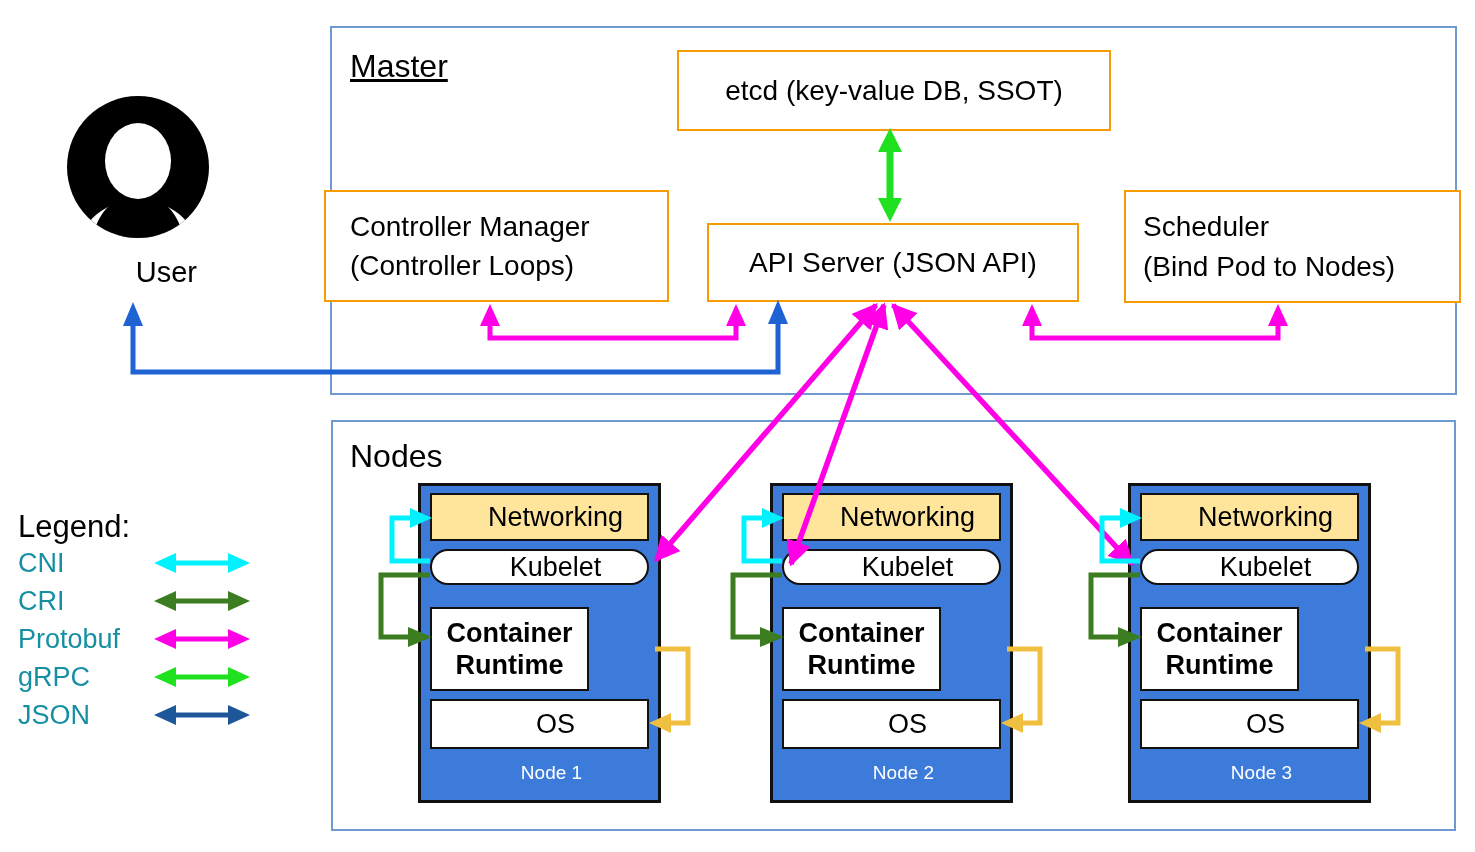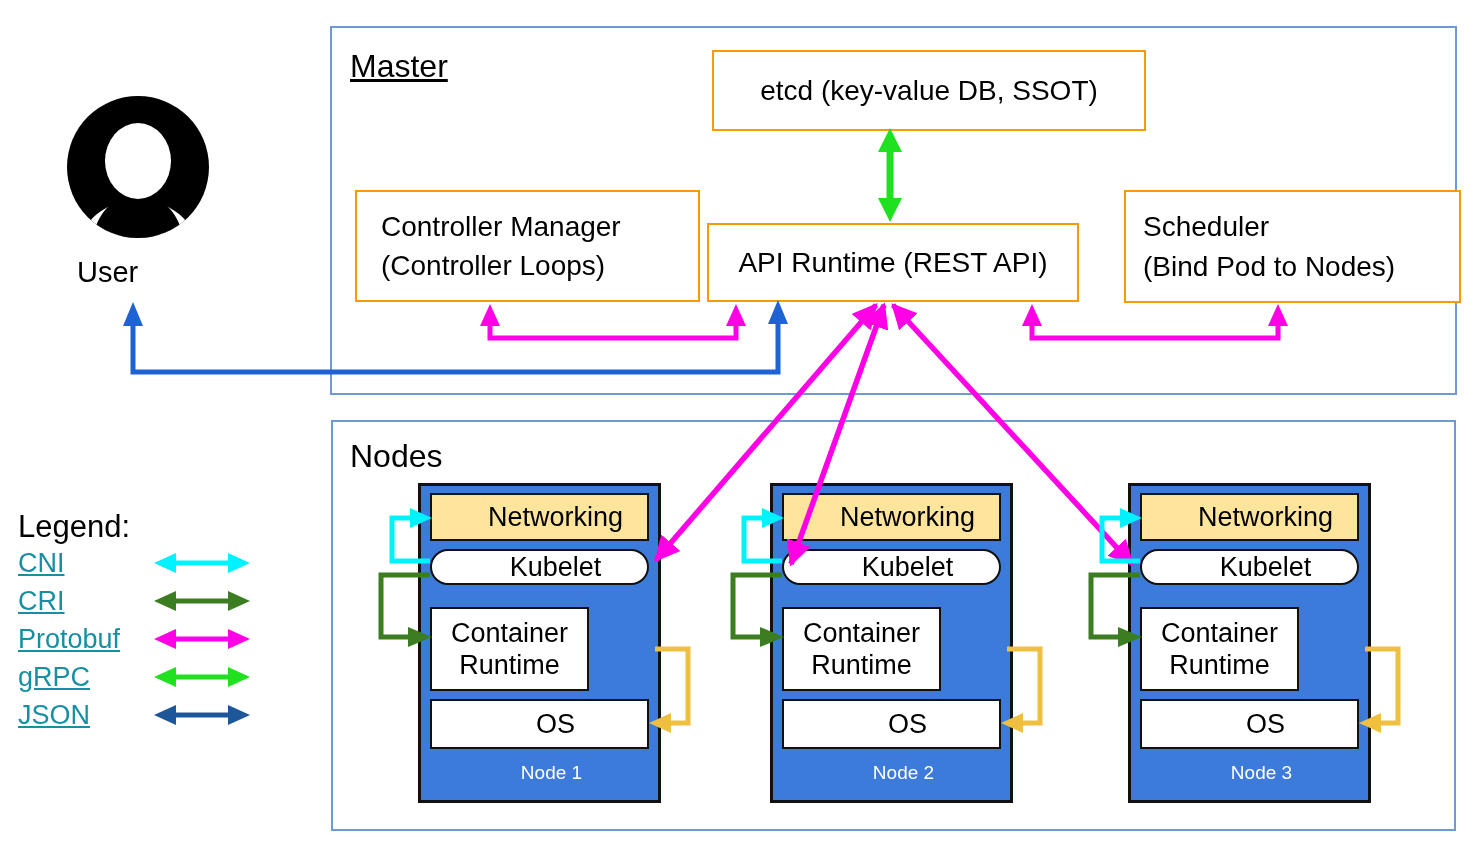--- a/index.html
+++ b/index.html
@@ -26,55 +26,55 @@
     position:absolute;top:483px;width:243px;height:320px;
     background:#3d7bdb;border:3px solid #111;box-sizing:border-box;
   }
   .layer{
     position:absolute;left:9px;width:219px;background:#fff;border:2px solid #111;
     box-sizing:border-box;display:flex;align-items:center;justify-content:center;
     font-size:27px;text-align:center;line-height:1.2;padding-left:32px;
   }
   .layer.networking{top:7px;height:48px;background:#ffe49c;}
   .layer.kubelet{top:63px;height:36px;border-radius:20px;}
-  .layer.runtime{top:121px;height:84px;padding:16px 30px;width:159px;}
+  .layer.runtime{top:121px;height:84px;padding:16px 30px;width:159px;font-weight:bold;}
   .layer.os{top:213px;height:50px;}
   .node-name{
     position:absolute;bottom:16px;left:12px;width:100%;text-align:center;
     color:#ffffff;font-size:19px;
   }
   .legend{position:absolute;left:18px;top:510px;width:280px;}
   .legend-title{font-size:31px;color:#000;height:34px;display:flex;align-items:center;}
   .legend-row{height:38px;display:flex;align-items:center;position:relative;}
   .legend-link{
-    color:#168fa3;text-decoration:underline;font-size:27px;cursor:pointer;
+    color:#168fa3;font-size:27px;cursor:pointer;
   }
   .legend-arrow{position:absolute;left:128px;top:4px;}
   .user-label{
-    position:absolute;left:77px;top:256px;width:120px;text-align:left;font-size:29px;
+    position:absolute;left:77px;top:256px;width:120px;text-align:right;font-size:29px;
   }
   .overlay{position:absolute;left:0;top:0;pointer-events:none;}
   .usericon{position:absolute;left:63px;top:94px;}
 </style>
 </head>
 <body>
 
 <div class="canvas">
 
   <div class="section-box" style="left:330px;top:26px;width:1123px;height:365px;"></div>
   <div class="section-label" style="left:350px;top:48px;text-decoration:underline;">Master</div>
 
   <div class="section-box" style="left:331px;top:420px;width:1121px;height:407px;"></div>
   <div class="section-label" style="left:350px;top:438px;">Nodes</div>
 
-  <div class="obox" style="left:712px;top:50px;width:430px;height:77px;">etcd (key-value DB, SSOT)</div>
-
-  <div class="obox" style="left:707px;top:223px;width:368px;height:75px;">API Runtime (REST API)</div>
-
-  <div class="obox two-line" style="left:355px;top:190px;width:317px;height:108px;">
+  <div class="obox" style="left:677px;top:50px;width:430px;height:77px;">etcd (key-value DB, SSOT)</div>
+
+  <div class="obox" style="left:707px;top:223px;width:368px;height:75px;">API Server (JSON API)</div>
+
+  <div class="obox two-line" style="left:324px;top:190px;width:317px;height:108px;">
     <span>Controller Manager</span>
     <span>(Controller Loops)</span>
   </div>
 
   <div class="obox two-line" style="left:1124px;top:190px;width:316px;height:109px;padding-left:17px;">
     <span>Scheduler</span>
     <span>(Bind Pod to Nodes)</span>
   </div>
 
   <svg class="usericon" width="150" height="150" viewBox="0 0 150 150">

